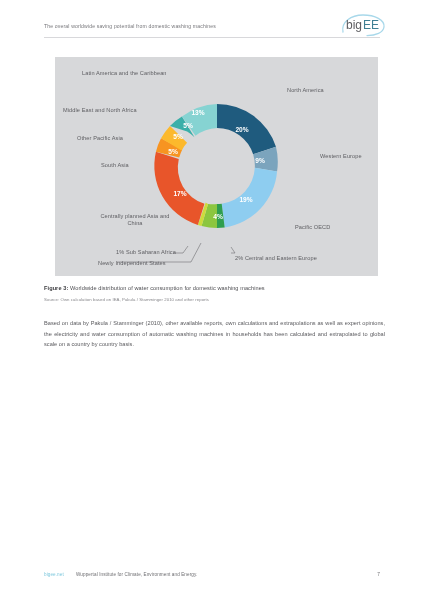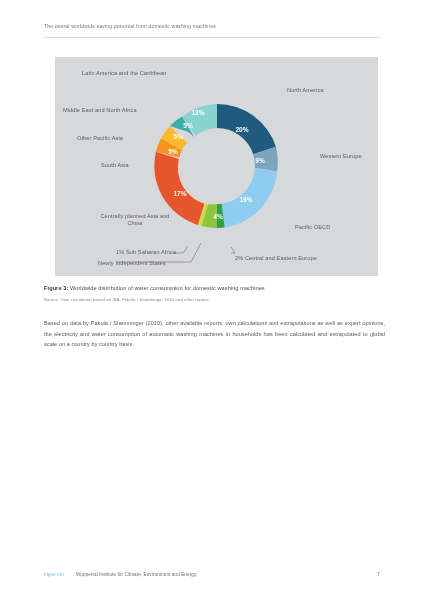--- a/index.html
+++ b/index.html
@@ -171,20 +171,27 @@
 </style>
 </head>
 <body>
 
 <div class="page">
 
   <div class="header">
     <div class="header-title">The overal worldwide saving potential from domestic washing machines</div>
     <div class="header-rule"></div>
 
+    <div class="logo">
+      <svg width="46" height="24" viewBox="0 0 46 24" xmlns="http://www.w3.org/2000/svg">
+        <path d="M3 19 C 1 9, 11 2, 23 2 C 35 2, 45 7, 44 14 C 43.2 19.5, 36 22.5, 27 22.6" fill="none" stroke="#a8d8ea" stroke-width="1.3" stroke-linecap="round"></path>
+        <text x="6" y="16" font-family="'Liberation Sans', sans-serif" font-size="12" font-weight="normal" fill="#5c5c60">big</text>
+        <text x="23" y="16" font-family="'Liberation Sans', sans-serif" font-size="12" font-weight="normal" fill="#3f7f93">EE</text>
+      </svg>
+    </div>
   </div>
 
   <div class="figure-panel">
 
     <div class="donut-wrap">
       <svg width="323" height="219" viewBox="0 0 323 219" xmlns="http://www.w3.org/2000/svg">
 
         <g>
 
           <path d="M 162 47 A 62 62 0 0 1 220.97 89.84 L 198.14 97.26 A 38 38 0 0 0 162 71 Z" fill="#1f5b7e"></path>

